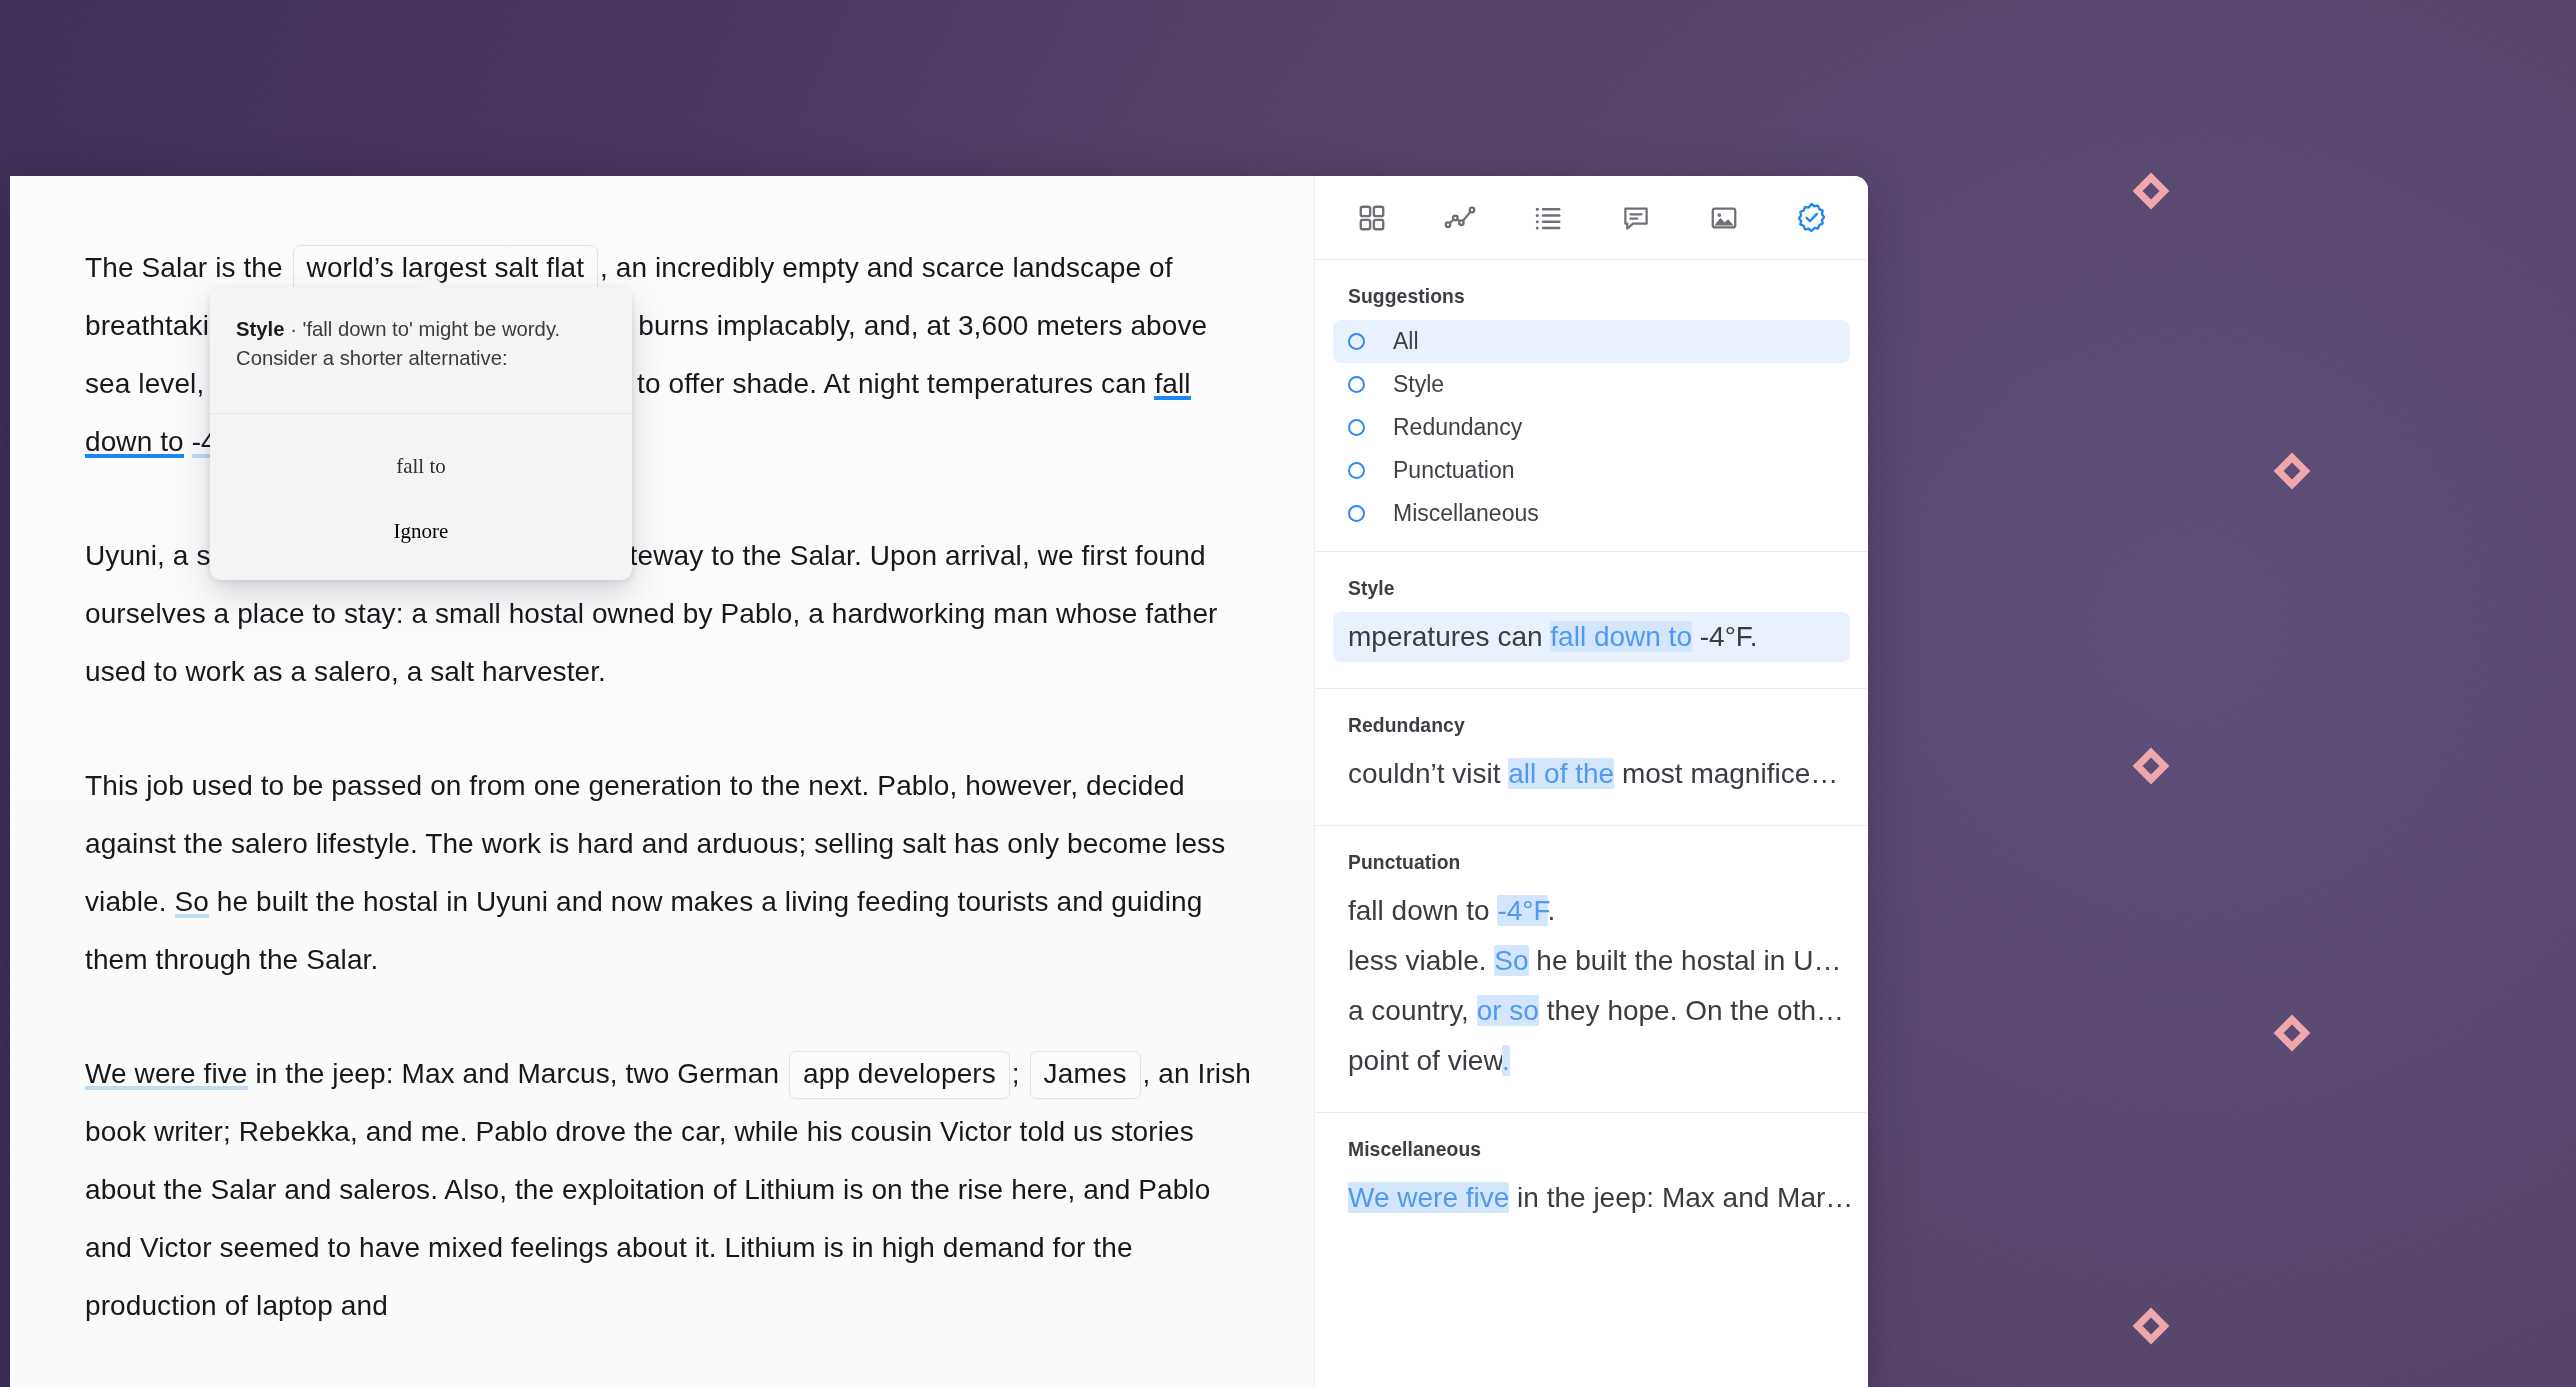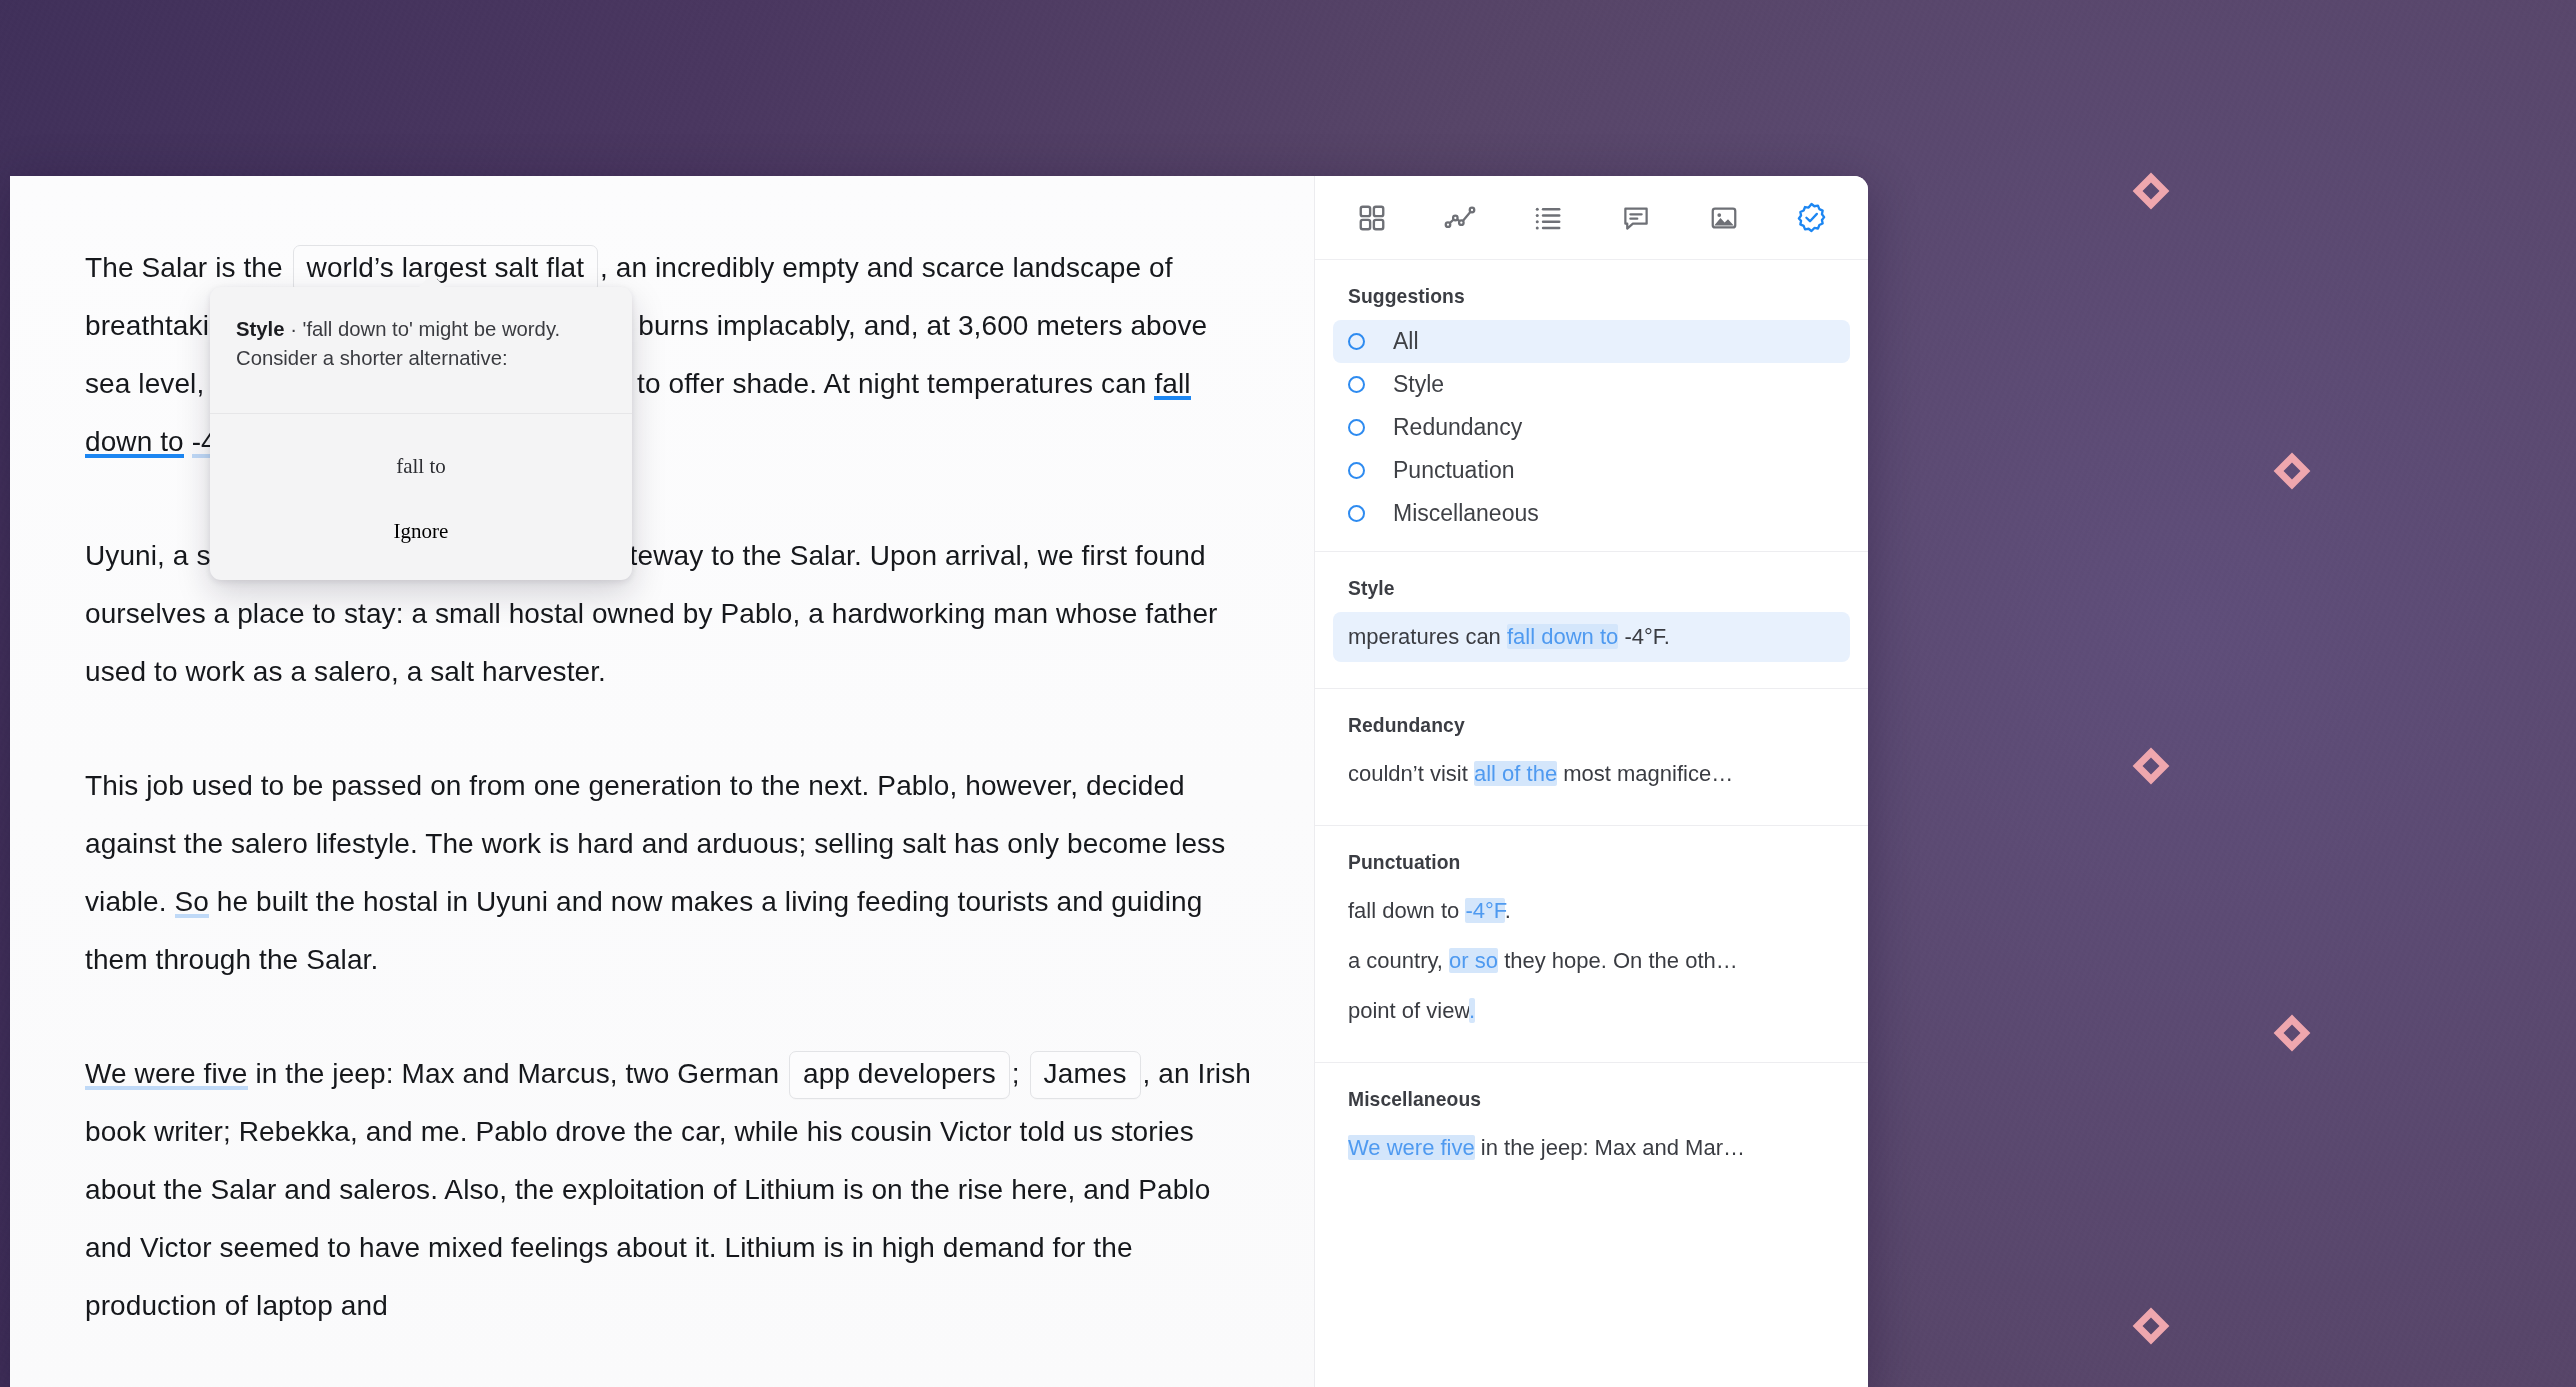--- a/index.html
+++ b/index.html
@@ -167,21 +167,21 @@
   }
   .filter-row.selected { background: #E8F1FD; }
   .radio {
     width: 17px; height: 17px; border-radius: 50%;
     border: 2.4px solid #2E8BF0; flex: none;
   }
 
   .sb-divider { height: 1px; background: #EDEDF0; margin: 16px 0 0 0; }
 
   .sug-item {
-    font-size: 22px; color: #3A3C42;
+    font-size: 28px; color: #3A3C42;
     padding: 7px 33px 7px 33px;
     line-height: 36px;
     white-space: nowrap; overflow: hidden;
     cursor: pointer;
   }
   .sug-item.boxed {
     margin: 0 18px; padding-left: 15px; padding-right: 15px;
     background: #E8F1FD; border-radius: 8px;
   }
   .hl { background: #D4E6FB; color: #4F9AF0; border-radius: 2px; }
@@ -316,20 +316,21 @@
             <div class="sb-section-title">Style</div>
             <div class="sug-item boxed"><span>mperatures can </span><span class="hl">fall down to</span><span> -4°F.</span></div>
             <div class="sec-gap"></div>
             <div class="sb-divider"></div>
             <div class="sb-section-title">Redundancy</div>
             <div class="sug-item"><span>couldn’t visit </span><span class="hl">all of the</span><span> most magnifice…</span></div>
             <div class="sec-gap"></div>
             <div class="sb-divider"></div>
             <div class="sb-section-title">Punctuation</div>
             <div class="sug-item"><span>fall down to </span><span class="hl">-4°F</span><span>.</span></div>
+            <div class="sug-item"><span>less viable. </span><span class="hl">So</span><span> he built the hostal in U…</span></div>
             <div class="sug-item"><span>a country, </span><span class="hl">or so</span><span> they hope. On the oth…</span></div>
             <div class="sug-item"><span>point of view</span><span class="hl">.</span></div>
             <div class="sec-gap"></div>
             <div class="sb-divider"></div>
             <div class="sb-section-title">Miscellaneous</div>
             <div class="sug-item"><span class="hl">We were five</span><span> in the jeep: Max and Mar…</span></div>
             <div class="sec-gap"></div>
           </div>
       </div>
 

